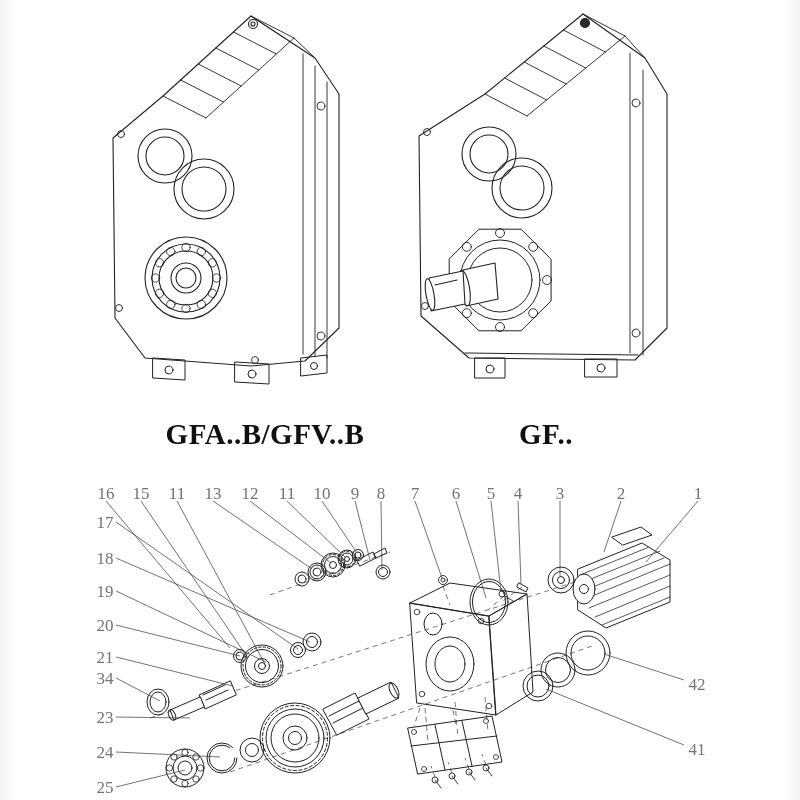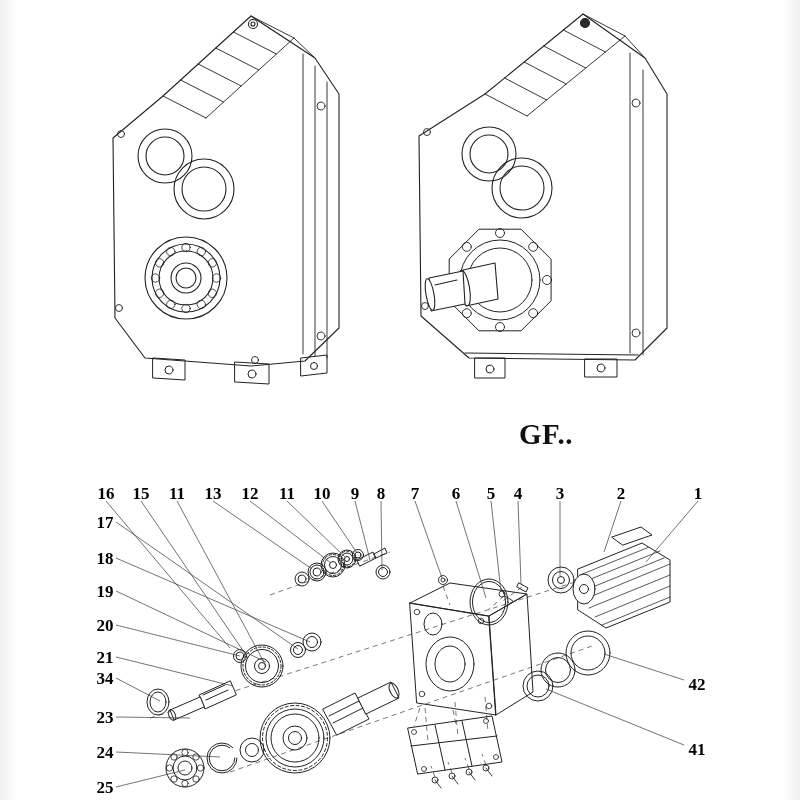--- a/index.html
+++ b/index.html
@@ -17,21 +17,21 @@
   .drawing-right{left:405px;top:8px;width:300px;height:385px;}
   .exploded{left:90px;top:470px;width:630px;height:330px;}
   .caption{
     position:absolute;top:418px;transform:translateX(-50%);
     font-weight:700;font-size:29px;letter-spacing:.5px;white-space:nowrap;
   }
   .caption.cl{left:265px;}
   .caption.cr{left:546px;text-align:right;}
   .co{
     position:absolute;transform:translate(-50%,-50%);
-    font-size:17px;font-weight:700;line-height:1;color:#000000;
+    font-size:17px;font-weight:400;line-height:1;color:#737373;
   }
 </style>
 </head>
 <body>
 
 <div class="sheet">
 
   <svg class="drawing-left" viewBox="0 0 270 390">
     <g stroke="#222" fill="none" stroke-width="1.1" stroke-linejoin="round" stroke-linecap="round">
 
@@ -166,20 +166,21 @@
       <g stroke-width="1">
         <line x1="60" y1="345" x2="233" y2="347"></line>
         <path d="M70,350 h30 v20 h-30 Z"></path>
           <circle cx="85" cy="361" r="4"></circle>
         <path d="M180,351 h32 v18 h-32 Z"></path>
           <circle cx="196" cy="360" r="4"></circle>
       </g>
     </g>
   </svg>
 
+  <div class="caption cl">GFA..B/GFV..B</div>
   <div class="caption cr">GF..</div>
 
   <svg class="exploded" viewBox="0 0 630 330">
 
     <g stroke="#555" stroke-width="0.8" stroke-dasharray="5 4" fill="none">
       <line x1="60" y1="248" x2="485" y2="112"></line>
       <line x1="140" y1="302" x2="505" y2="175"></line>
       <line x1="180" y1="125" x2="300" y2="82"></line>
       <line x1="330" y1="238" x2="324" y2="256"></line>
       <line x1="363" y1="240" x2="366" y2="255"></line>

